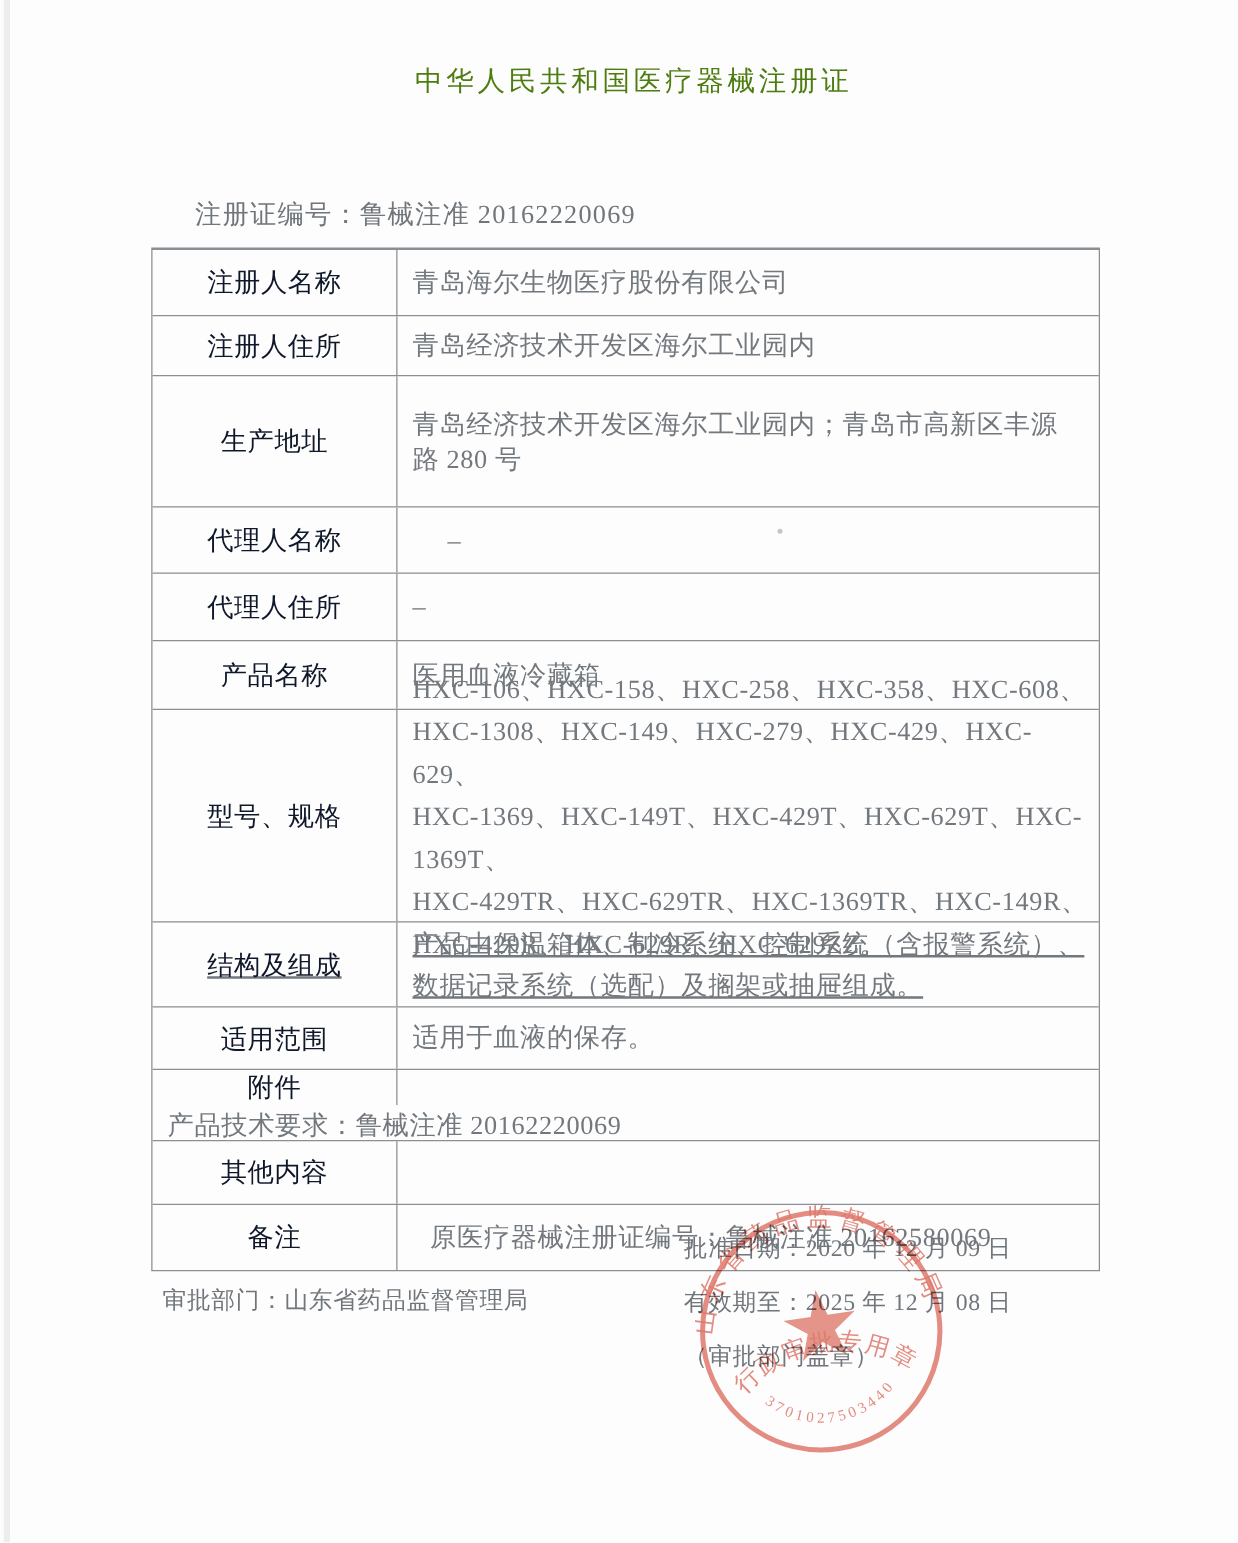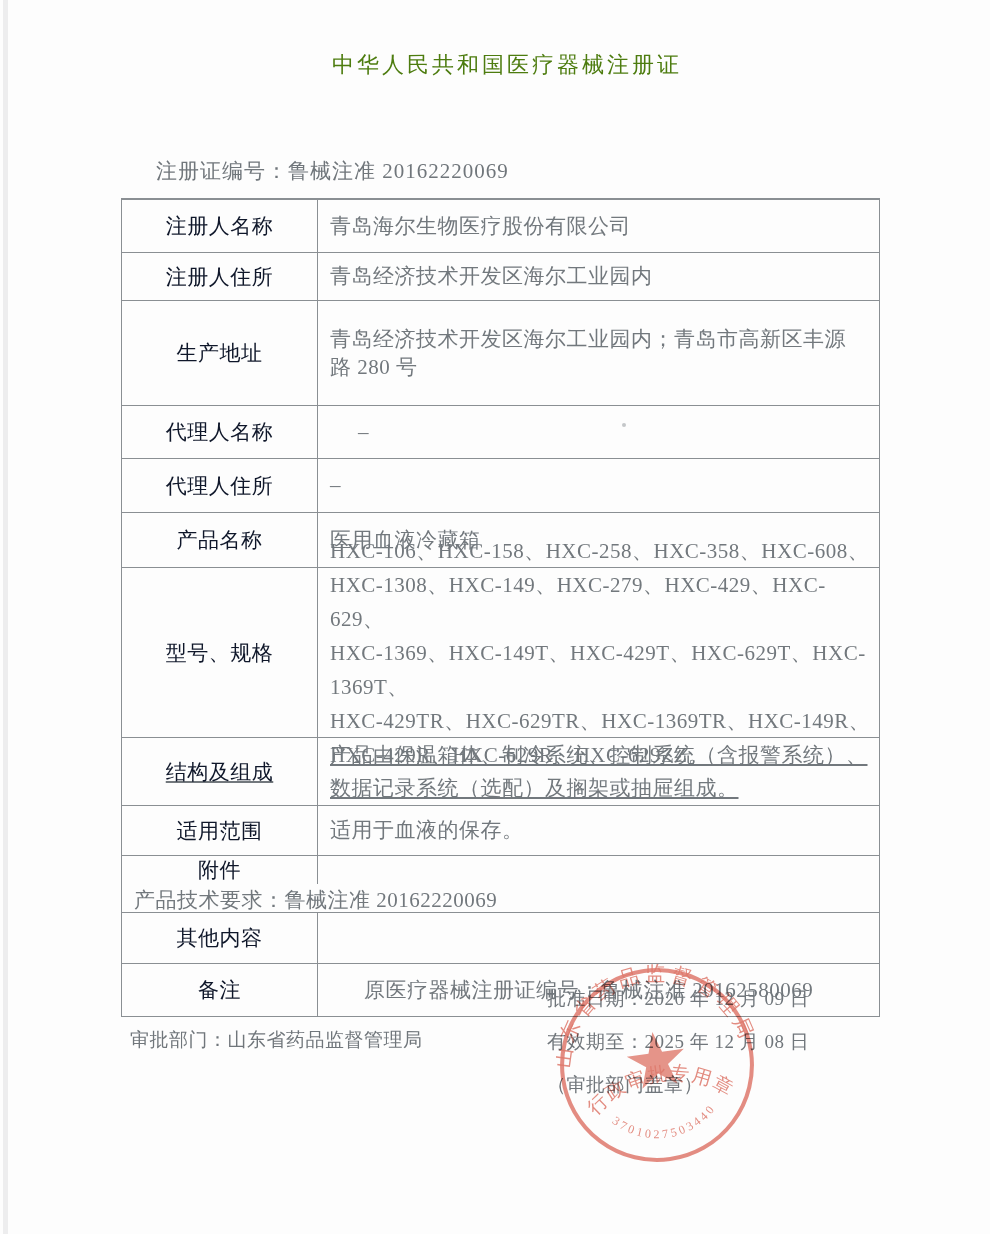--- a/index.html
+++ b/index.html
@@ -36,21 +36,21 @@
     position:absolute;top:198px;left:121px;width:759px;
     border:1px solid #8a8f93;border-top-width:2px;
     box-sizing:border-box;
     background:transparent;
   }
   .t-row{
     display:flex;
     border-bottom:1px solid #8a8f93;
     box-sizing:border-box;
   }
-  .t-row:last-child{border-bottom:none;gap:20px;}
+  .t-row:last-child{border-bottom:none;}
   .cell{
     box-sizing:border-box;
     font-size:21px;
     letter-spacing:0.5px;
   }
   .cell.label{
     width:196px;
     border-right:1px solid #8a8f93;
     display:flex;align-items:center;justify-content:center;
     text-align:center;

